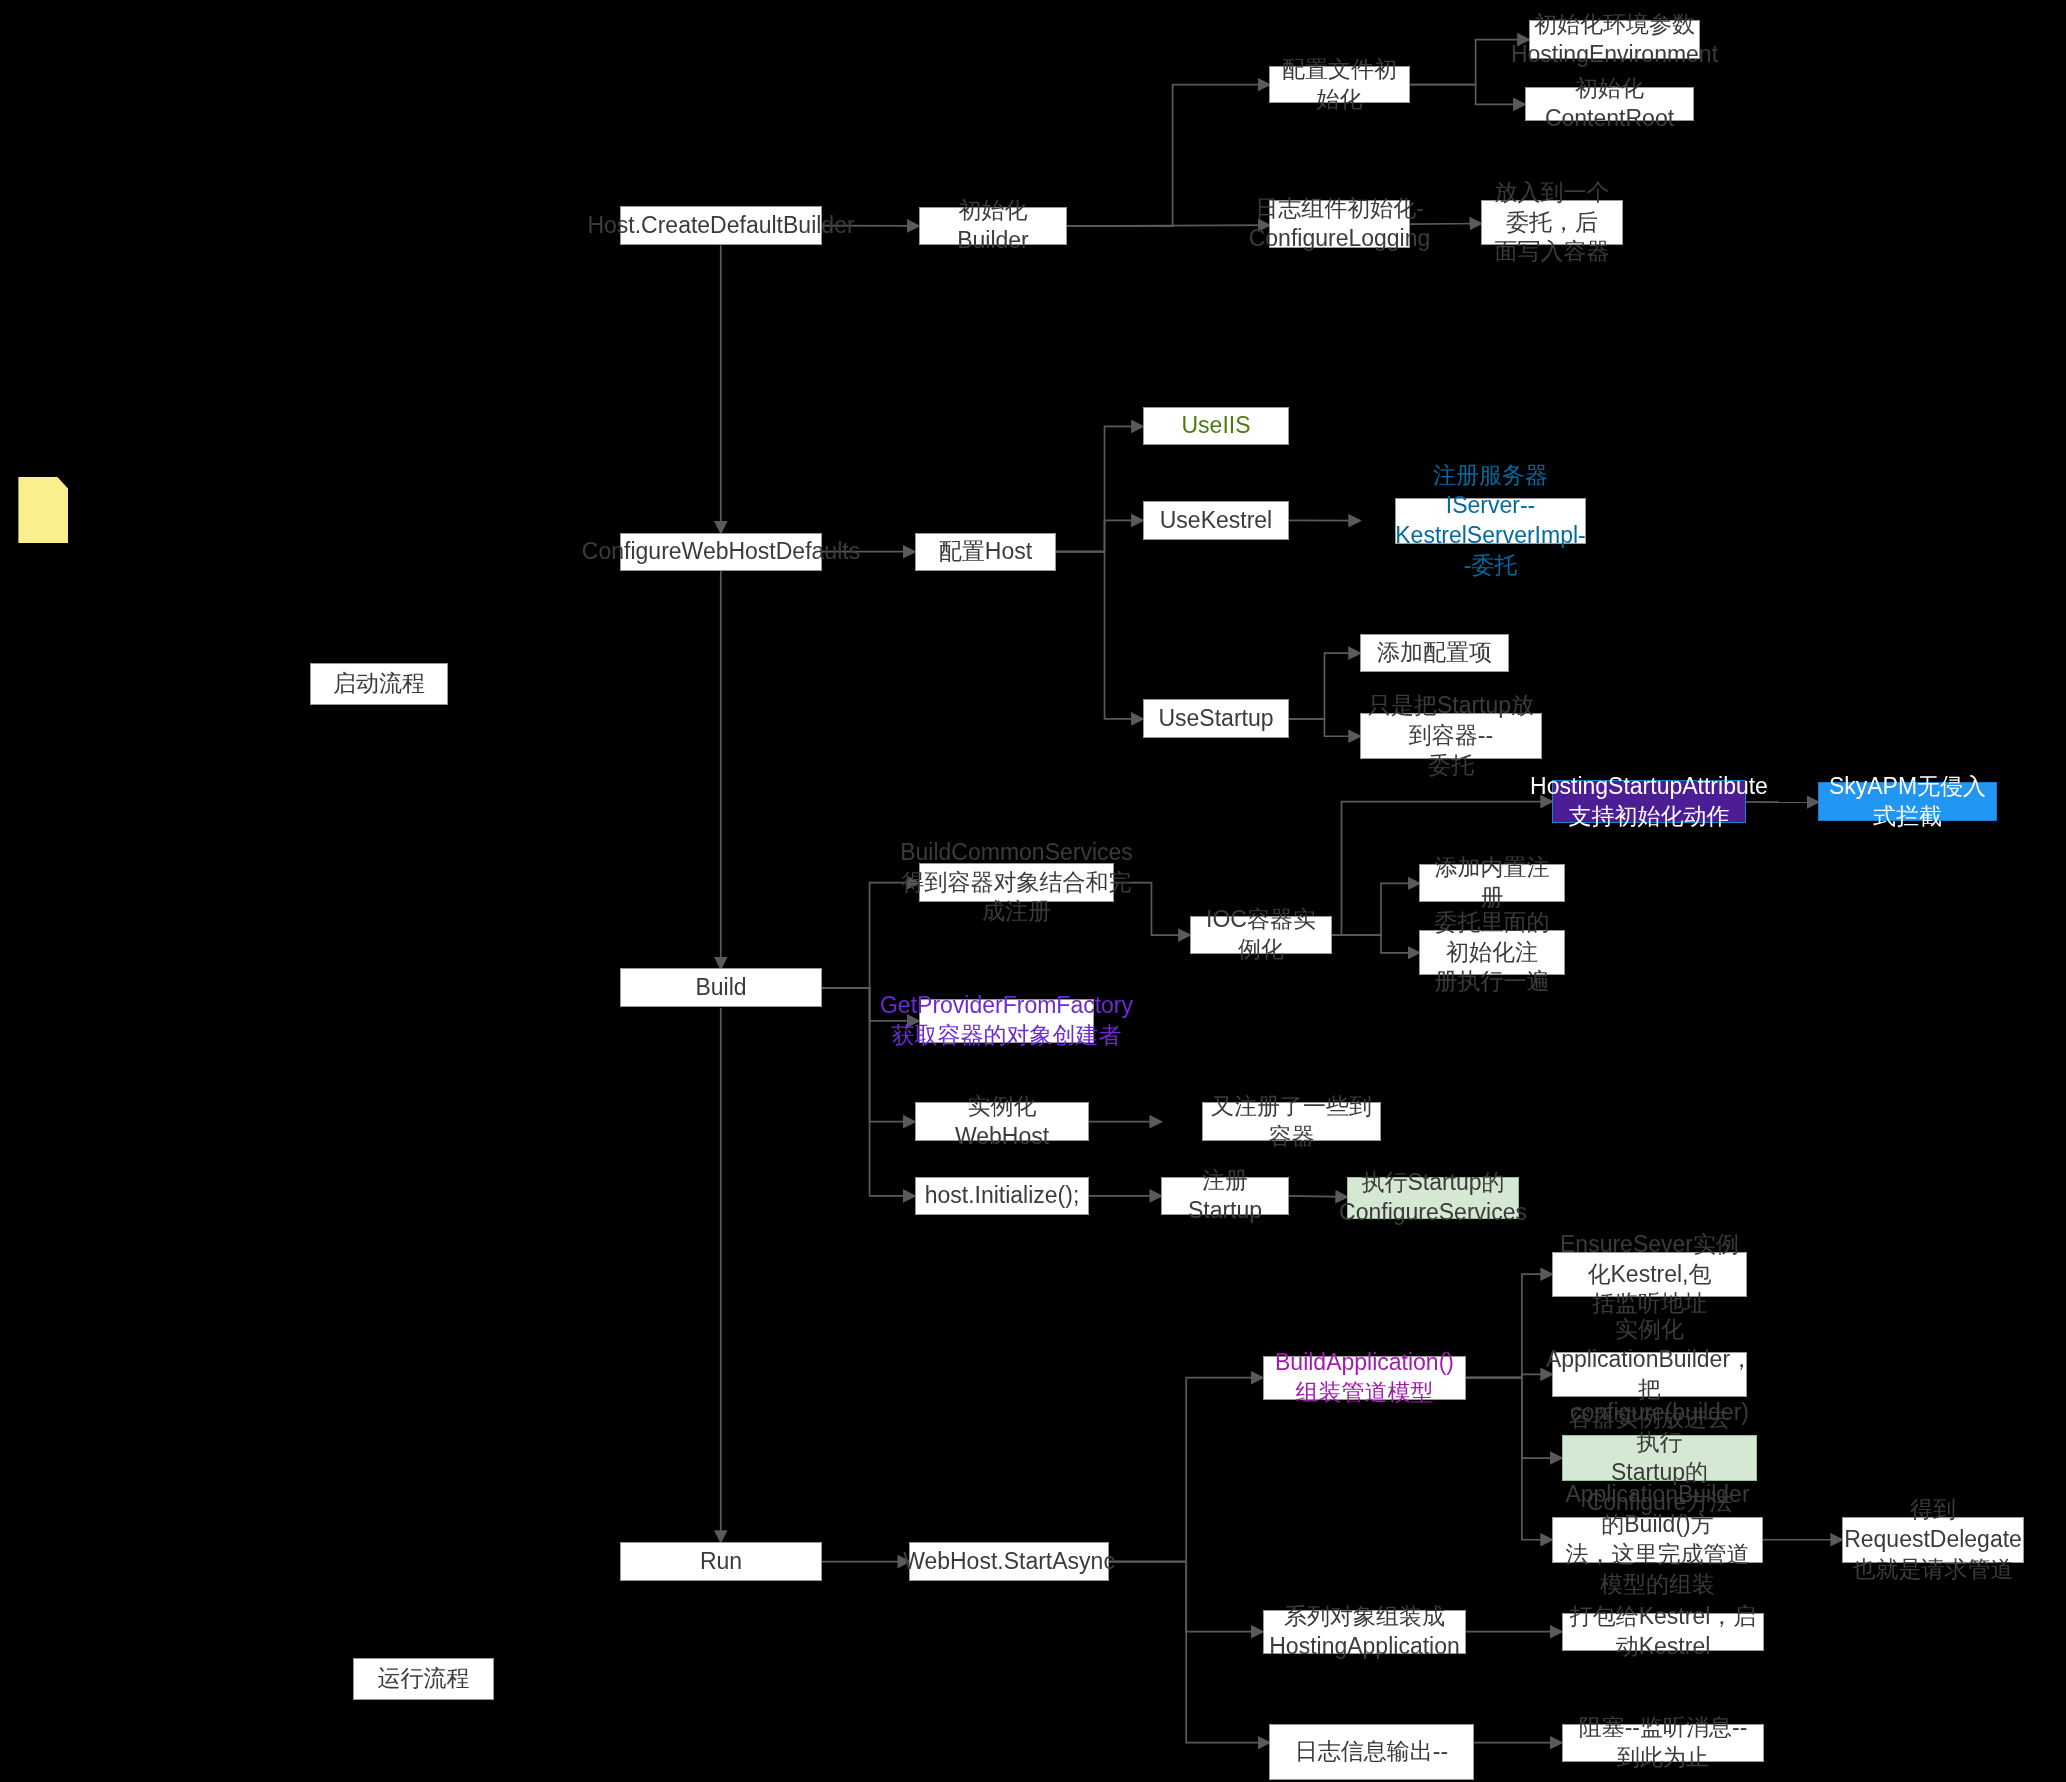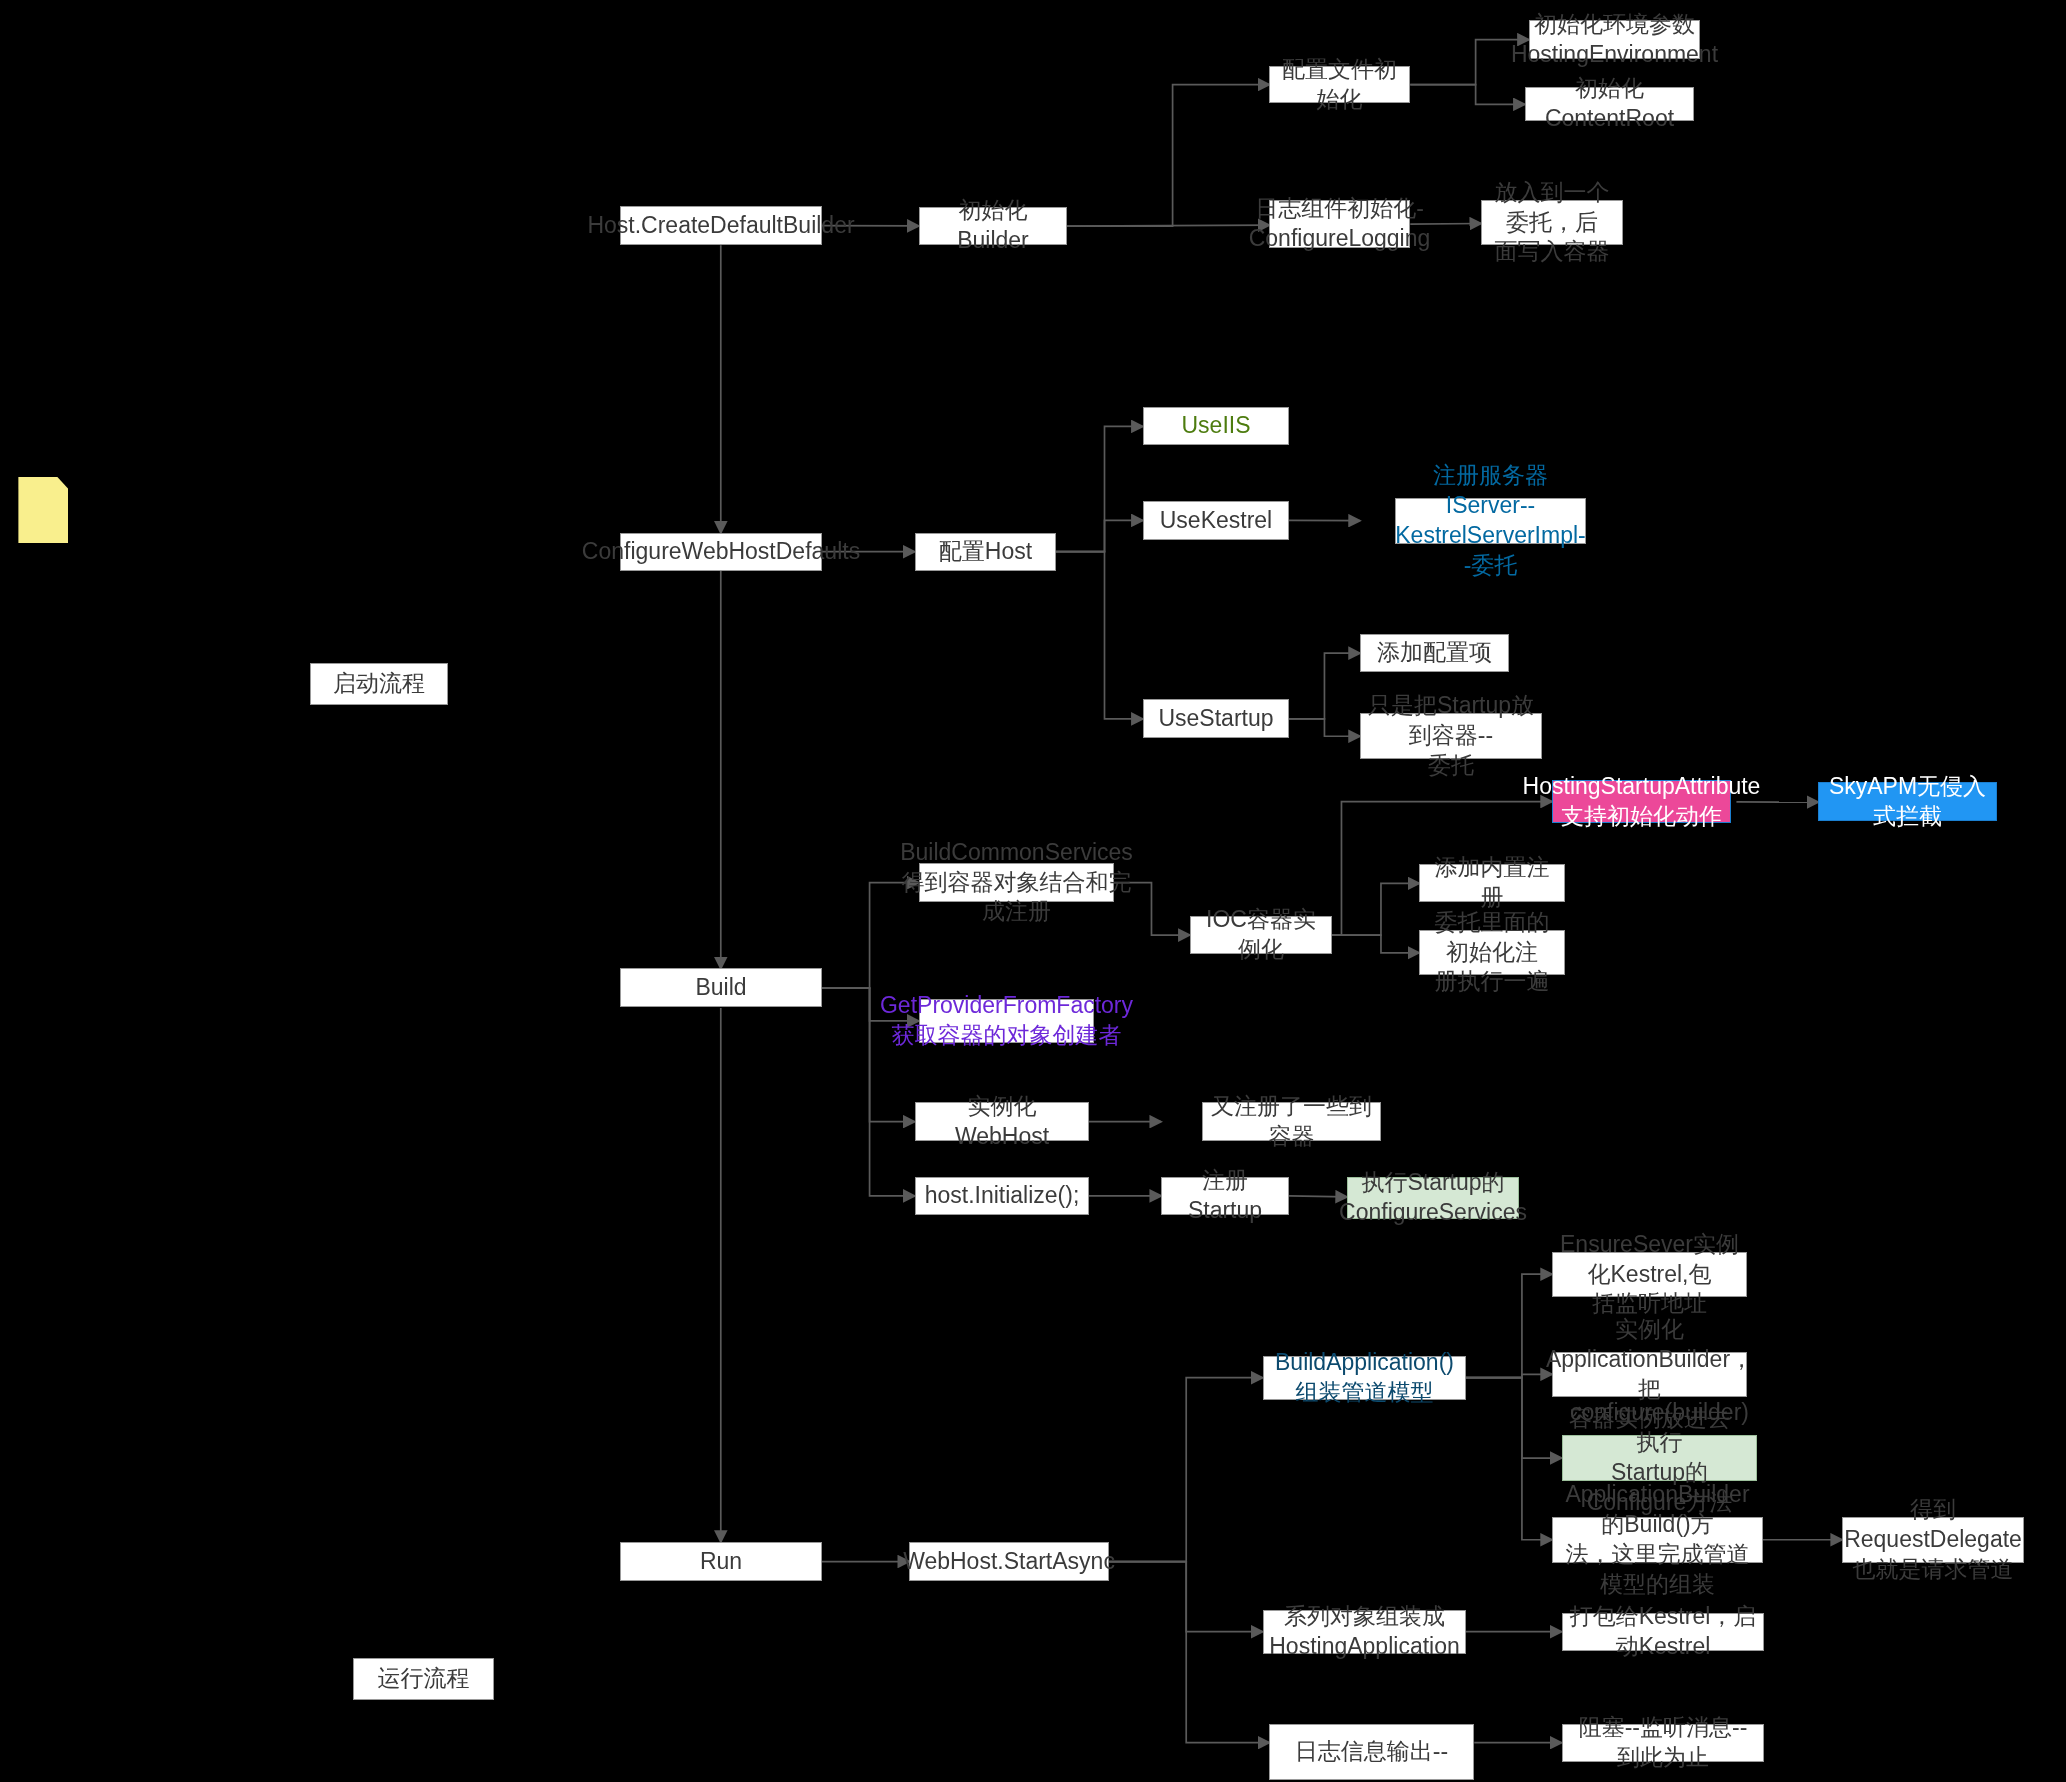--- a/index.html
+++ b/index.html
@@ -98,41 +98,41 @@
     <div class="node default" style="left: 915px; top: 533px; width: 141px; height: 38px; background: rgb(255, 255, 255); border-color: rgb(153, 153, 153); color: rgb(59, 59, 59);">配置Host</div>
     <div class="node default" style="left: 1143px; top: 407px; width: 146px; height: 38px; background: rgb(255, 255, 255); border-color: rgb(153, 153, 153); color: #4d7c0f;">UseIIS</div>
     <div class="node default" style="left: 1143px; top: 501px; width: 146px; height: 39px; background: rgb(255, 255, 255); border-color: rgb(153, 153, 153); color: rgb(59, 59, 59);">UseKestrel</div>
     <div class="node default" style="left: 1395px; top: 498px; width: 191px; height: 46px; background: rgb(255, 255, 255); border-color: rgb(153, 153, 153); color: #0369a1;">注册服务器IServer--
 KestrelServerImpl--委托</div>
     <div class="node default" style="left: 310px; top: 663px; width: 138px; height: 42px; background: rgb(255, 255, 255); border-color: rgb(153, 153, 153); color: rgb(59, 59, 59);">启动流程</div>
     <div class="node default" style="left: 1360px; top: 634px; width: 149px; height: 38px; background: rgb(255, 255, 255); border-color: rgb(153, 153, 153); color: rgb(59, 59, 59);">添加配置项</div>
     <div class="node default" style="left: 1143px; top: 699px; width: 146px; height: 39px; background: rgb(255, 255, 255); border-color: rgb(153, 153, 153); color: rgb(59, 59, 59);">UseStartup</div>
     <div class="node default" style="left: 1360px; top: 713px; width: 182px; height: 46px; background: rgb(255, 255, 255); border-color: rgb(153, 153, 153); color: rgb(59, 59, 59);">只是把Startup放到容器--
 委托</div>
-    <div class="node blue" style="left: 1552px; top: 780px; width: 179px; height: 43px; background: #ec4899; border-color: rgb(27, 127, 208); color: rgb(255, 255, 255);">HostingStartupAttribute
+    <div class="node blue" style="left: 1552px; top: 780px; width: 194px; height: 43px; background: #4c1d95; border-color: rgb(27, 127, 208); color: rgb(255, 255, 255);">HostingStartupAttribute
 支持初始化动作</div>
     <div class="node blue" style="left: 1818px; top: 782px; width: 179px; height: 39px; background: rgb(33, 150, 243); border-color: rgb(27, 127, 208); color: rgb(255, 255, 255);">SkyAPM无侵入式拦截</div>
     <div class="node default" style="left: 919px; top: 863px; width: 195px; height: 39px; background: rgb(255, 255, 255); border-color: rgb(153, 153, 153); color: rgb(59, 59, 59);">BuildCommonServices
 得到容器对象结合和完成注册</div>
     <div class="node default" style="left: 1190px; top: 916px; width: 142px; height: 38px; background: rgb(255, 255, 255); border-color: rgb(153, 153, 153); color: rgb(59, 59, 59);">IOC容器实例化</div>
     <div class="node default" style="left: 1419px; top: 864px; width: 146px; height: 38px; background: rgb(255, 255, 255); border-color: rgb(153, 153, 153); color: rgb(59, 59, 59);">添加内置注册</div>
     <div class="node default" style="left: 1419px; top: 930px; width: 146px; height: 45px; background: rgb(255, 255, 255); border-color: rgb(153, 153, 153); color: rgb(59, 59, 59);">委托里面的初始化注
 册执行一遍</div>
     <div class="node default" style="left: 620px; top: 968px; width: 202px; height: 39px; background: rgb(255, 255, 255); border-color: rgb(153, 153, 153); color: rgb(59, 59, 59);">Build</div>
     <div class="node default" style="left: 919px; top: 999px; width: 175px; height: 44px; background: rgb(255, 255, 255); border-color: rgb(153, 153, 153); color: #6d28d9;">GetProviderFromFactory
 获取容器的对象创建者</div>
     <div class="node default" style="left: 915px; top: 1102px; width: 174px; height: 39px; background: rgb(255, 255, 255); border-color: rgb(153, 153, 153); color: rgb(59, 59, 59);">实例化WebHost</div>
     <div class="node default" style="left: 1161px; top: 1102px; width: 179px; height: 39px; background: rgb(255, 255, 255); border-color: rgb(153, 153, 153); color: rgb(59, 59, 59); margin-left: 41px;">又注册了一些到容器</div>
     <div class="node default" style="left: 915px; top: 1177px; width: 174px; height: 38px; background: rgb(255, 255, 255); border-color: rgb(153, 153, 153); color: rgb(59, 59, 59);">host.Initialize();</div>
     <div class="node default" style="left: 1161px; top: 1177px; width: 128px; height: 38px; background: rgb(255, 255, 255); border-color: rgb(153, 153, 153); color: rgb(59, 59, 59);">注册Startup</div>
     <div class="node green" style="left: 1347px; top: 1177px; width: 172px; height: 42px; background: rgb(213, 232, 212); border-color: rgb(156, 191, 155); color: rgb(59, 59, 59);">执行Startup的
 ConfigureServices</div>
     <div class="node default" style="left: 1552px; top: 1252px; width: 195px; height: 45px; background: rgb(255, 255, 255); border-color: rgb(153, 153, 153); color: rgb(59, 59, 59);">EnsureSever实例化Kestrel,包
 括监听地址</div>
-    <div class="node default" style="left: 1263px; top: 1356px; width: 203px; height: 44px; background: rgb(255, 255, 255); border-color: rgb(153, 153, 153); color: #0c4a6e;">BuildApplication()
+    <div class="node default" style="left: 1263px; top: 1356px; width: 203px; height: 44px; background: rgb(255, 255, 255); border-color: rgb(153, 153, 153); color: #a21caf;">BuildApplication()
 组装管道模型</div>
     <div class="node default" style="left: 1552px; top: 1352px; width: 195px; height: 45px; background: rgb(255, 255, 255); border-color: rgb(153, 153, 153); color: rgb(59, 59, 59);">实例化ApplicationBuilder，把
 容器实例放进去</div>
     <div class="node green" style="left: 1562px; top: 1435px; width: 195px; height: 46px; background: rgb(213, 232, 212); border-color: rgb(156, 191, 155); color: rgb(59, 59, 59);">configure(builder)执行
 Startup的Configure方法</div>
     <div class="node default" style="left: 1552px; top: 1517px; width: 211px; height: 46px; background: rgb(255, 255, 255); border-color: rgb(153, 153, 153); color: rgb(59, 59, 59);">ApplicationBuilder的Build()方
 法，这里完成管道模型的组装</div>
     <div class="node default" style="left: 1842px; top: 1517px; width: 182px; height: 46px; background: rgb(255, 255, 255); border-color: rgb(153, 153, 153); color: rgb(59, 59, 59);">得到RequestDelegate
 也就是请求管道</div>
     <div class="node default" style="left: 620px; top: 1542px; width: 202px; height: 39px; background: rgb(255, 255, 255); border-color: rgb(153, 153, 153); color: rgb(59, 59, 59);">Run</div>

